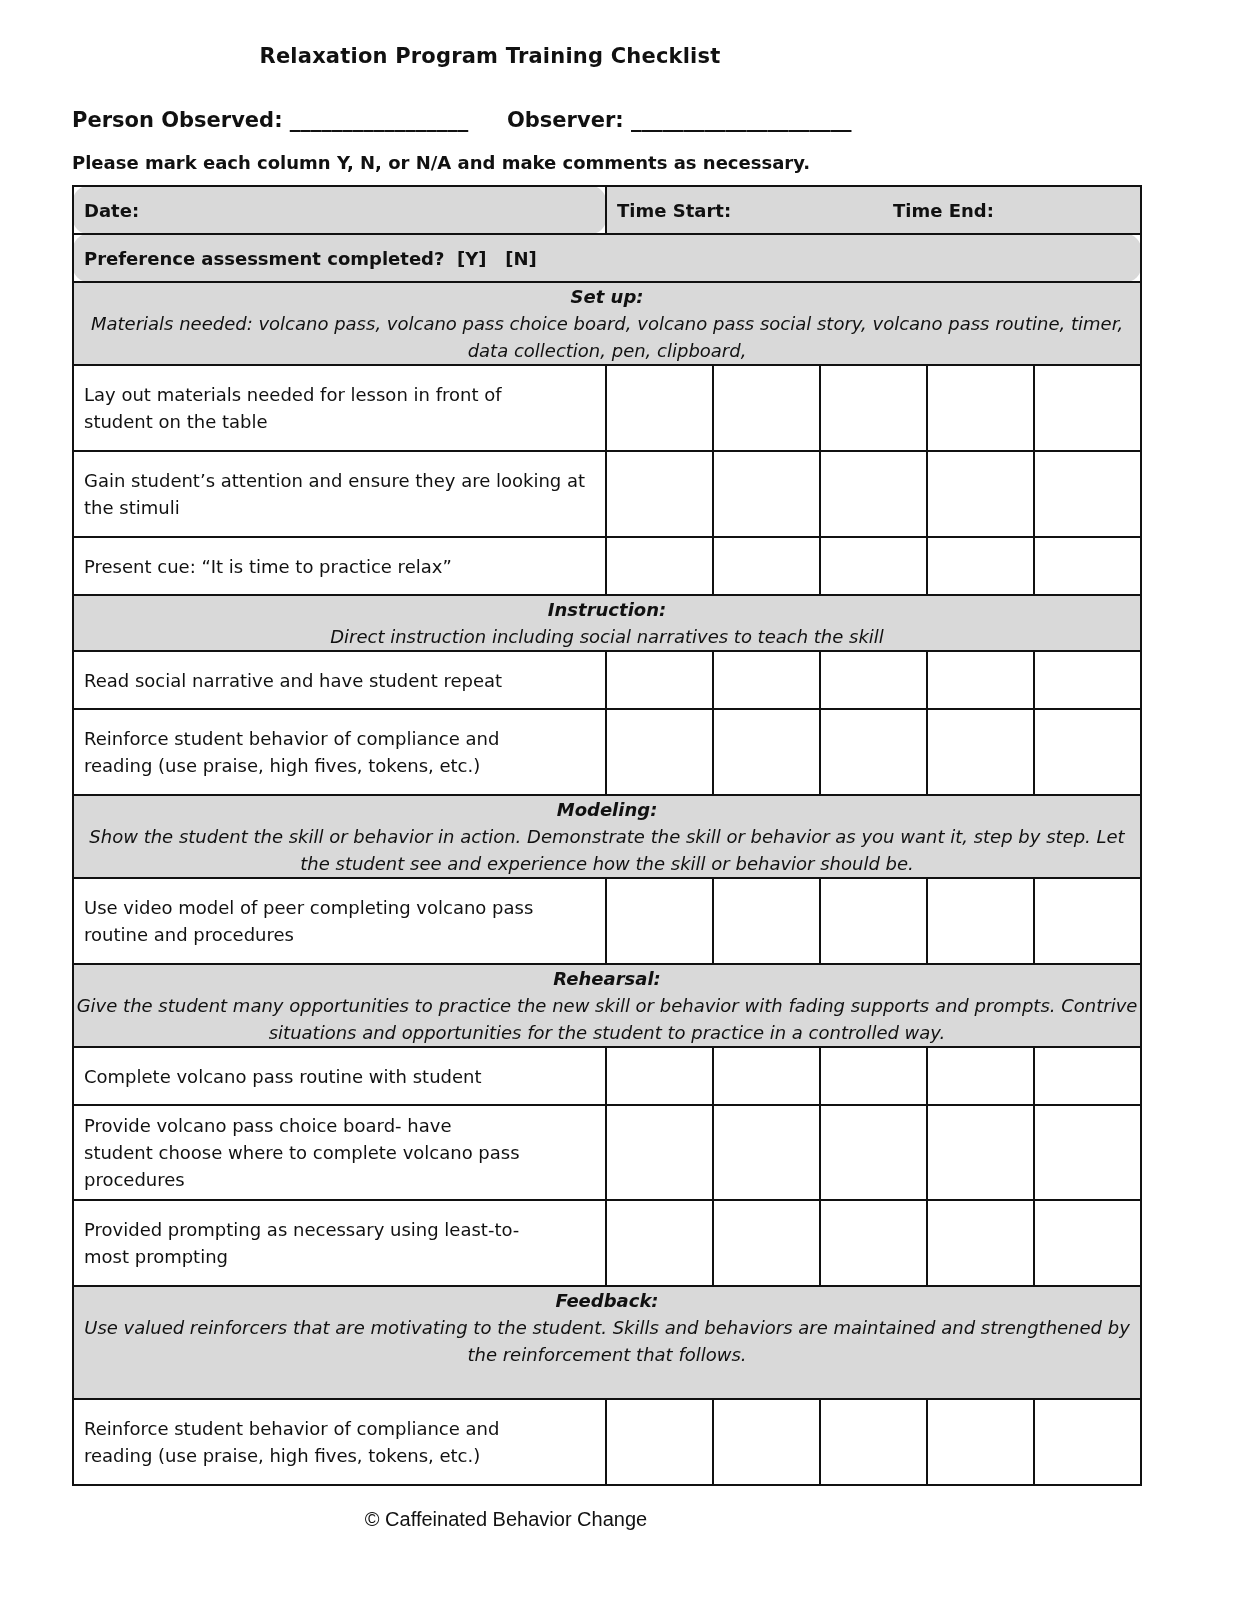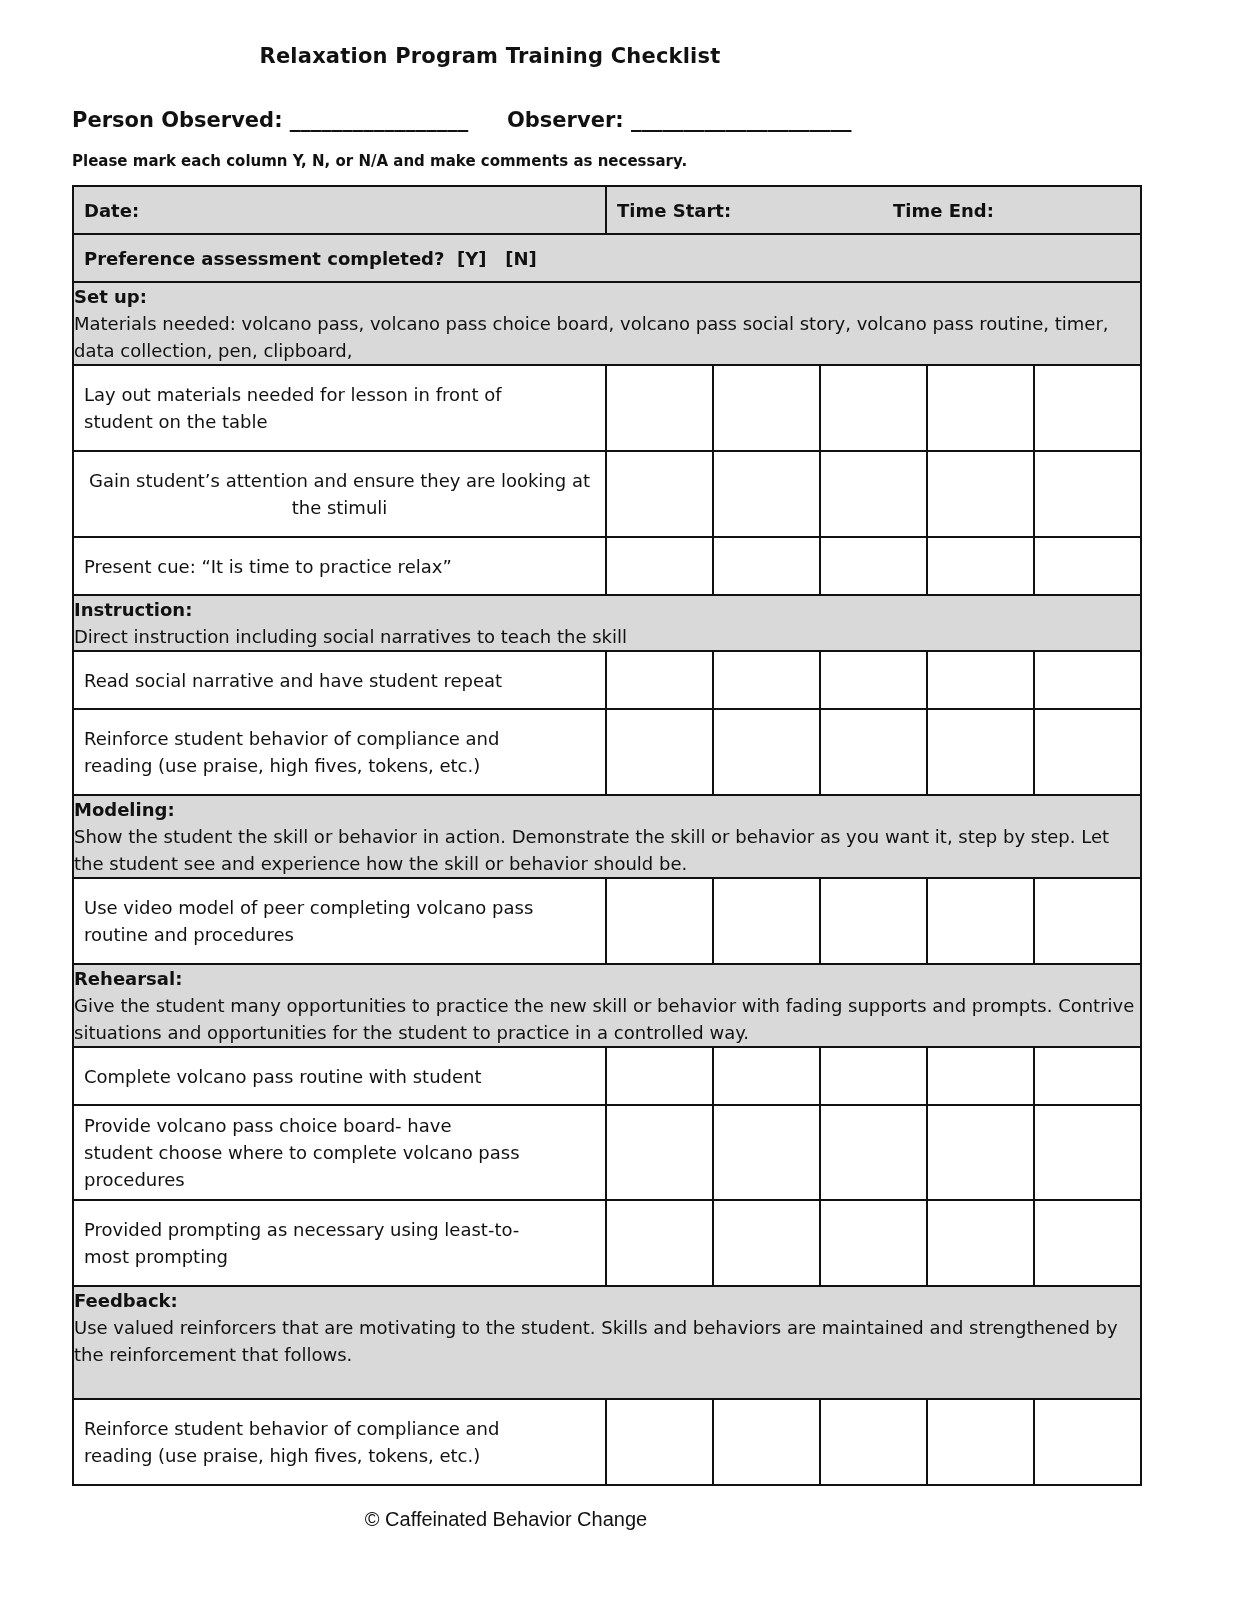--- a/index.html
+++ b/index.html
@@ -1,31 +1,31 @@
 <!DOCTYPE html>
 <html><head>
 <meta charset="utf-8">
 <style>
   html, body { margin:0; padding:0; background:#ffffff; }
   body { width:1236px; height:1600px; position:relative; font-family:"DejaVu Sans", sans-serif; color:#111; overflow:hidden; }
   .title { position:absolute; top:44px; left:0; width:980px; text-align:center; font-weight:bold; font-size:21px; letter-spacing:0.2px; }
   .line1 { position:absolute; top:108px; left:72px; font-weight:bold; font-size:21px; white-space:nowrap; }
   .line1 .gap { display:inline-block; width:24px; }
-  .line2 { position:absolute; top:152px; left:72px; font-weight:bold; font-size:15px; white-space:nowrap; }
+  .line2 { position:absolute; top:152px; left:72px; font-weight:bold; font-size:18px; white-space:nowrap; }
   table.checklist { position:absolute; top:185px; left:72px; width:1068px; border-collapse:collapse; table-layout:fixed; }
   table.checklist td { border:2px solid #111; padding:0; vertical-align:middle; font-size:18px; }
   col.c0 { width:533px; }
   col.cb { width:107px; }
   .gray { background:#d9d9d9; }
   .hdr td { height:46px; }
-  .hdr .label { font-weight:bold; padding-left:10px; }
+  .hdr .label { font-weight:bold; padding-left:10px;border-radius:15px; }
   .timecell { font-weight:bold; padding-left:10px; position:relative; }
   .timecell .te { position:absolute; left:286px; top:50%; transform:translateY(-50%); }
   .timecell .ts { position:absolute; left:10px; top:50%; transform:translateY(-50%); }
-  .section td { text-align:left; padding:10px 12px; line-height:27px; }
+  .section td { text-align:center; padding:10px 12px; line-height:27px;font-style:italic; }
   .section .sh { font-weight:bold; display:block; }
   .section .sd { display:block; }
   .item td.txt { padding:6px 10px; line-height:27px; }
   .item td.box { background:#fff; }
   .r1 td { height:72px; }
   .r2 td { height:44px; }
   .footer { position:absolute; top:1508px; left:0; width:1012px; text-align:center; font-family:"Liberation Sans", sans-serif; font-size:20px; }
 </style>
 </head>
 <body>
@@ -70,21 +70,21 @@
       </tr>
       <tr class="item r1">
         <td class="txt" style="padding-right: 60px;">Lay out materials needed for lesson in front of student on the table</td>
         <td class="box"></td>
         <td class="box"></td>
         <td class="box"></td>
         <td class="box"></td>
         <td class="box"></td>
       </tr>
       <tr class="item r1">
-        <td class="txt" style=" text-align: center;">Gain student’s attention and ensure they are looking at the stimuli</td>
+        <td class="txt" style="">Gain student’s attention and ensure they are looking at the stimuli</td>
         <td class="box"></td>
         <td class="box"></td>
         <td class="box"></td>
         <td class="box"></td>
         <td class="box"></td>
       </tr>
       <tr class="item r2">
         <td class="txt">Present cue: “It is time to practice relax”</td>
         <td class="box"></td>
         <td class="box"></td>

